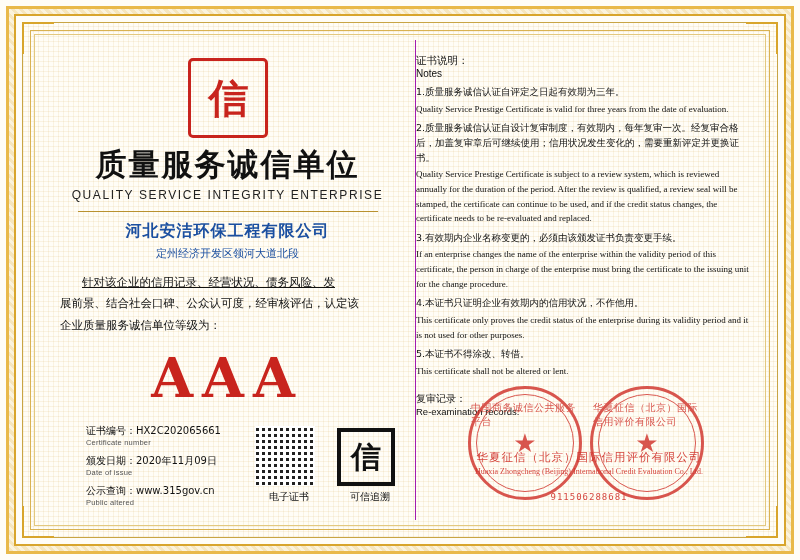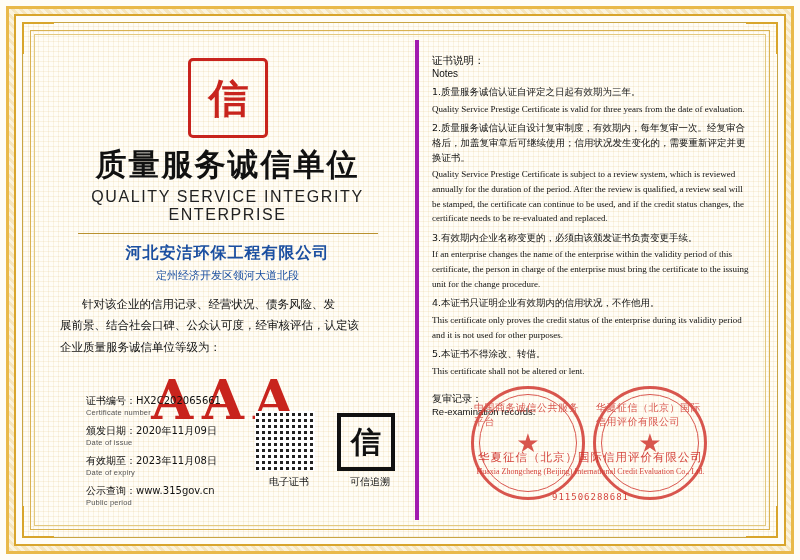--- a/index.html
+++ b/index.html
@@ -71,40 +71,40 @@
     font-family:"DejaVu Serif", serif;
     font-size:40px;font-weight:bold;line-height:1;
     letter-spacing:-2px;
   }
   .title-cn{
     font-family:"DejaVu Sans", sans-serif;
     font-size:31px;font-weight:bold;color:#111;
     letter-spacing:2px;margin:2px 0 2px 0;
   }
   .title-en{
-    font-size:16px;letter-spacing:1.6px;color:#222;
+    font-size:12px;letter-spacing:1.6px;color:#222;
     margin-bottom:9px;
   }
   .rule{
     width:300px;height:1px;background:#b9912f;margin:0 auto 9px auto;
   }
   .company{
     font-family:"DejaVu Sans", sans-serif;
     font-size:16px;font-weight:bold;color:#1b4fa0;letter-spacing:1px;
     margin-bottom:4px;
   }
   .address{
     font-size:11px;color:#1b4fa0;margin-bottom:11px;
   }
   .body-cn{
     font-size:11.5px;color:#111;line-height:1.85;
     text-align:left;padding:0 14px;
     font-family:"DejaVu Sans", sans-serif;
   }
-  .body-cn .indent{text-indent:22px;}
+  .body-cn .indent{text-indent:22px;text-decoration:underline;}
   .grade{
     font-family:"DejaVu Serif", serif;
     font-size:54px;font-weight:bold;color:#c8241d;
     letter-spacing:9px;margin:10px 0 6px 0;
   }
   .fields{
     margin-top:6px;padding-left:46px;text-align:left;
   }
   .field{margin-bottom:7px;}
   .field .cn{font-size:10px;color:#111;font-family:"DejaVu Sans", sans-serif;}
@@ -129,22 +129,22 @@
   .trace{
     width:58px;height:58px;border:4px solid #111;box-sizing:border-box;
     display:flex;align-items:center;justify-content:center;
     font-family:"DejaVu Sans", sans-serif;font-size:30px;font-weight:bold;color:#111;
   }
   .code-label{font-size:10px;color:#111;margin-top:4px;font-family:"DejaVu Sans", sans-serif;margin-left:8px;}
 
   
   .right{
     flex:1;
-    border-left:4px solid #a21caf;
-    padding:14px 10px 0 13px;
+    border-left:1px solid #a21caf;
+    padding:14px 10px 0 0;
     box-sizing:border-box;
     position:relative;
     text-align:left;
   }
   .notes-title-cn{font-size:10.5px;color:#111;font-family:"DejaVu Sans", sans-serif;}
   .notes-title-en{font-size:10px;color:#111;margin-bottom:6px;}
   .note-cn{
     font-size:9.5px;color:#111;line-height:1.55;margin-top:5px;
     font-family:"DejaVu Sans", sans-serif;
   }
@@ -228,26 +228,22 @@
           <div class="fields">
             <div class="field">
               <div class="cn">证书编号：HX2C202065661</div>
               <div class="en">Certificate number</div>
             </div>
             <div class="field">
               <div class="cn">颁发日期：2020年11月09日</div>
               <div class="en">Date of issue</div>
             </div>
             <div class="field">
-              <div class="cn">有效期至：2023年11月08日</div>
-              <div class="en">Date of expiry</div>
-            </div>
-            <div class="field">
               <div class="cn">公示查询：www.315gov.cn</div>
-              <div class="en">Public period</div>
+              <div class="en">Public altered</div>
             </div>
           </div>
         </div>
 
         <div class="codes">
           <div class="code-item">
             <div class="qr"></div>
             <div class="code-label">电子证书</div>
           </div>
           <div class="code-item">

